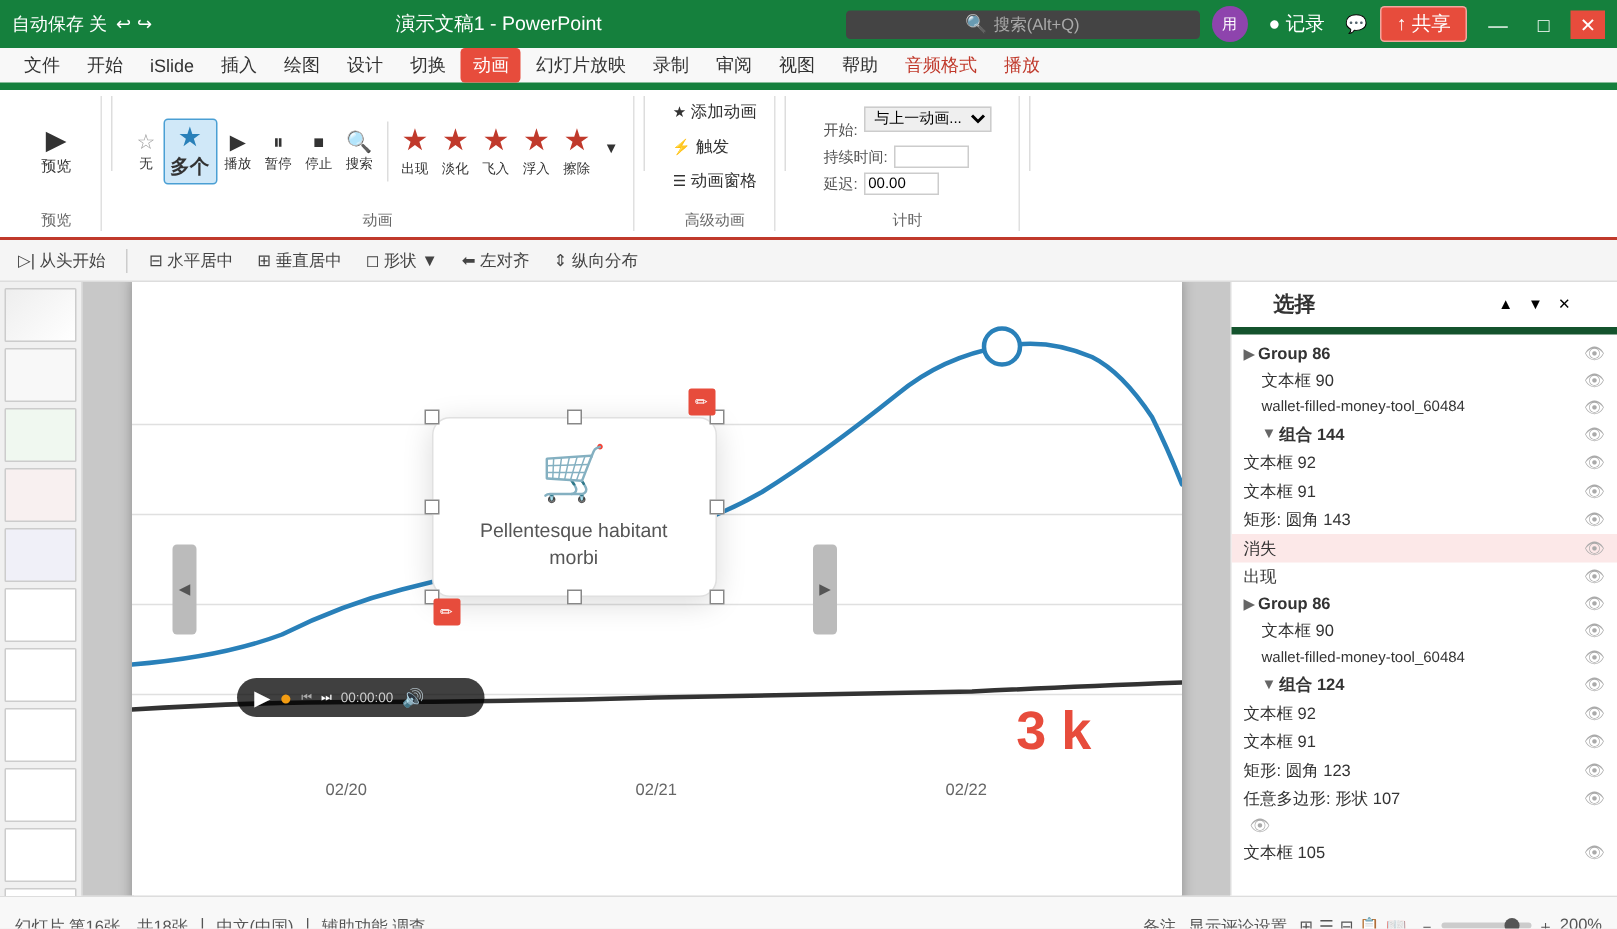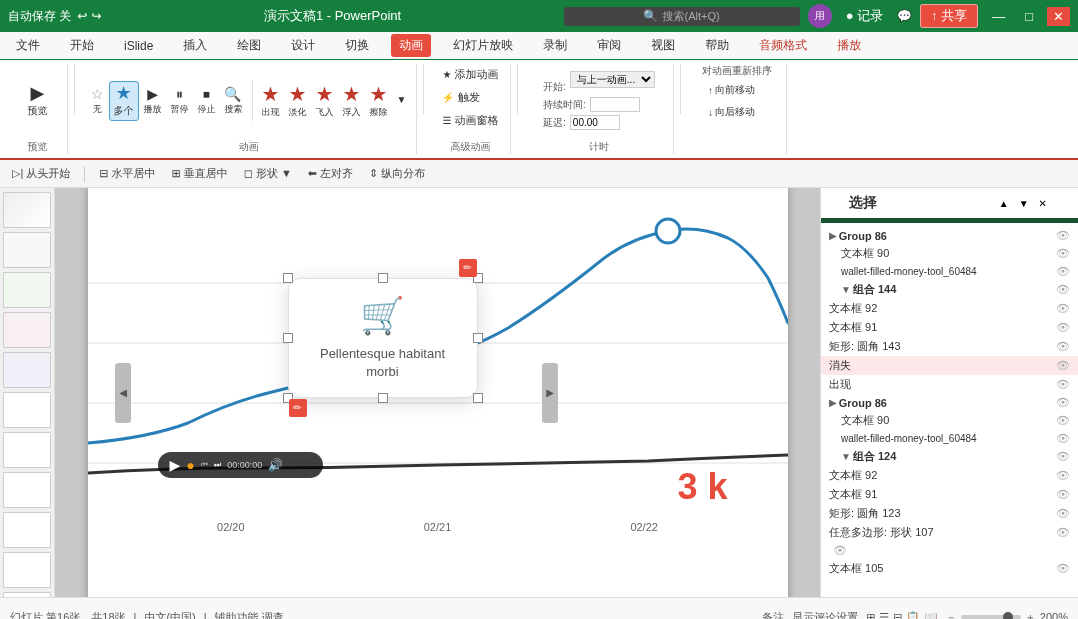--- a/index.html
+++ b/index.html
@@ -8,21 +8,21 @@
     
     #titlebar { height: 32px; background: #15803d; display: flex; align-items: center; justify-content: space-between; padding: 0 8px; color: white; }
     #titlebar-left { display: flex; align-items: center; gap: 6px; font-size: 12px; }
     #titlebar-center { font-size: 13px; }
     #titlebar-right { display: flex; align-items: center; gap: 8px; }
     .tb-btn { color: white; background: none; border: none; cursor: pointer; font-size: 13px; padding: 2px 6px; }
     .tb-btn-share { background: #e74c3c; border: 1px solid rgba(255,255,255,0.5); border-radius: 3px; padding: 2px 10px; }
     .user-avatar { width: 24px; height: 24px; border-radius: 50%; background: #8e44ad; display: flex; align-items: center; justify-content: center; color: white; font-size: 10px; }
 
     
-    #menubar { height: 28px; background: #f8f8f8; display: flex; align-items: center; padding: 0 8px; border-bottom: 1px solid #15803d; gap: 14px; }
+    #menubar { height: 28px; background: #f8f8f8; display: flex; align-items: center; padding: 0 8px; border-bottom: 5px solid #15803d; gap: 2px; }
     .menu-item { padding: 3px 8px; cursor: pointer; border-radius: 3px; font-size: 12px; color: #333; }
     .menu-item.active { background: #e74c3c; color: white; }
 
     
     #ribbon { height: 100px; background: #fff; border-bottom: 2px solid #c0392b; display: flex; flex-direction: column; }
     #ribbon-content { flex: 1; display: flex; align-items: stretch; padding: 4px 8px; gap: 2px; background: #fff; }
     .ribbon-group { display: flex; flex-direction: column; align-items: center; border-right: 1px solid #e0e0e0; padding: 0 6px; min-width: 60px; }
     .ribbon-group-label { font-size: 10px; color: #666; margin-top: auto; padding-top: 2px; }
     .ribbon-buttons { display: flex; align-items: center; gap: 2px; flex: 1; }
     .ribbon-btn { display: flex; flex-direction: column; align-items: center; cursor: pointer; padding: 3px 6px; border-radius: 3px; font-size: 10px; color: #333; border: none; background: none; }
@@ -146,21 +146,21 @@
     <div class="ribbon-separator"></div>
 
     <div class="ribbon-group" style="min-width:280px;">
       <div class="ribbon-buttons" style="flex-wrap:nowrap;gap:1px;">
         <button class="ribbon-btn" style="padding:2px 4px;">
           <span class="ribbon-btn-icon" style="font-size:14px;color:#999;">☆</span>
           <span style="font-size:9px;">无</span>
         </button>
         <button class="ribbon-btn active" style="padding:2px 4px;background:#d0e8f8;border:1px solid #4a9fd4;">
           <span class="ribbon-btn-icon anim-star-blue" style="font-size:18px;">★</span>
-          <span style="font-size:10px;">多个</span>
+          <span style="font-size:13px;font-weight:bold;">多个</span>
         </button>
         <button class="ribbon-btn" style="padding:2px 4px;">
           <span class="ribbon-btn-icon" style="font-size:14px;">▶</span>
           <span style="font-size:9px;">播放</span>
         </button>
         <button class="ribbon-btn" style="padding:2px 4px;">
           <span class="ribbon-btn-icon" style="font-size:14px;">⏸</span>
           <span style="font-size:9px;">暂停</span>
         </button>
         <button class="ribbon-btn" style="padding:2px 4px;">
@@ -233,33 +233,20 @@
         </div>
         <div style="display:flex;align-items:center;gap:4px;">
           <span style="font-size:10px;color:#555;">延迟:</span>
           <input type="text" style="width: 50px; font-size: 10px; border: 1px solid rgb(204, 204, 204); padding: 1px 2px;" value="00.00">
         </div>
       </div>
       <div class="ribbon-group-label">计时</div>
     </div>
     <div class="ribbon-separator"></div>
 
-    <div class="ribbon-group" style="min-width:100px;">
-      <div class="ribbon-buttons" style="flex-direction:column;align-items:flex-start;gap:2px;">
-        <div style="font-size:10px;color:#555;">对动画重新排序</div>
-        <button class="ribbon-btn" style="flex-direction:row;gap:2px;">
-          <span>↑</span>
-          <span style="font-size:10px;">向前移动</span>
-        </button>
-        <button class="ribbon-btn" style="flex-direction:row;gap:2px;">
-          <span>↓</span>
-          <span style="font-size:10px;">向后移动</span>
-        </button>
-      </div>
-    </div>
   </div>
 </div>
 
 <div id="toolbar">
   <div class="toolbar-item">
     <span>▷|</span>
     <span>从头开始</span>
   </div>
   <div class="toolbar-divider"></div>
   <div class="toolbar-item">

